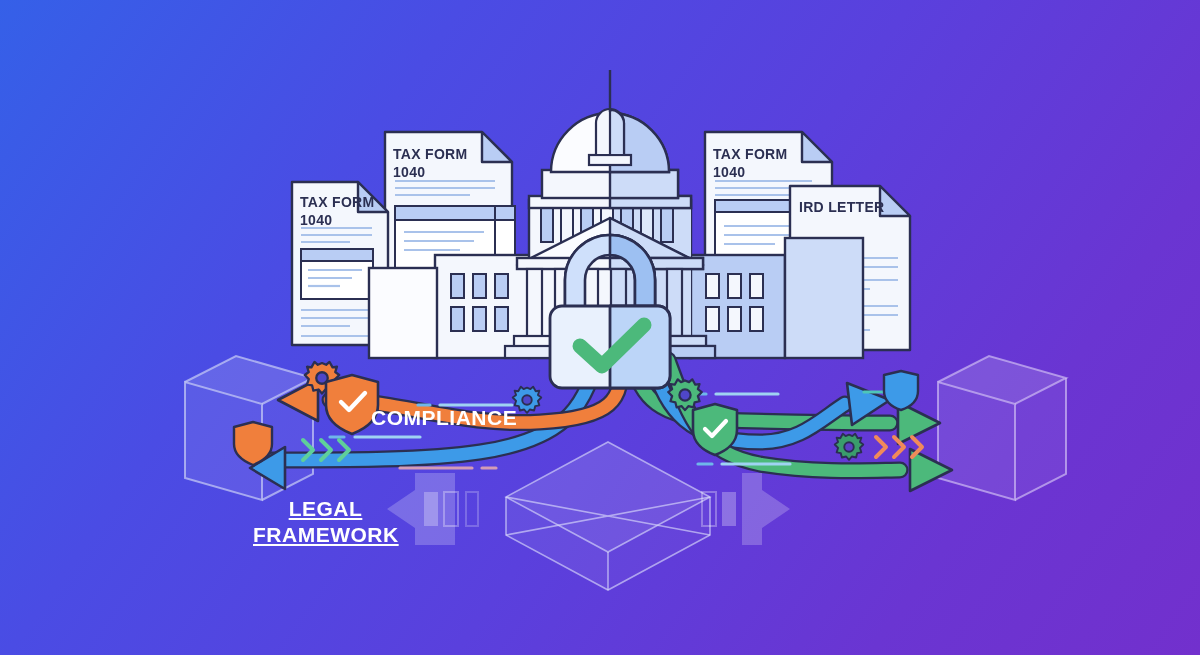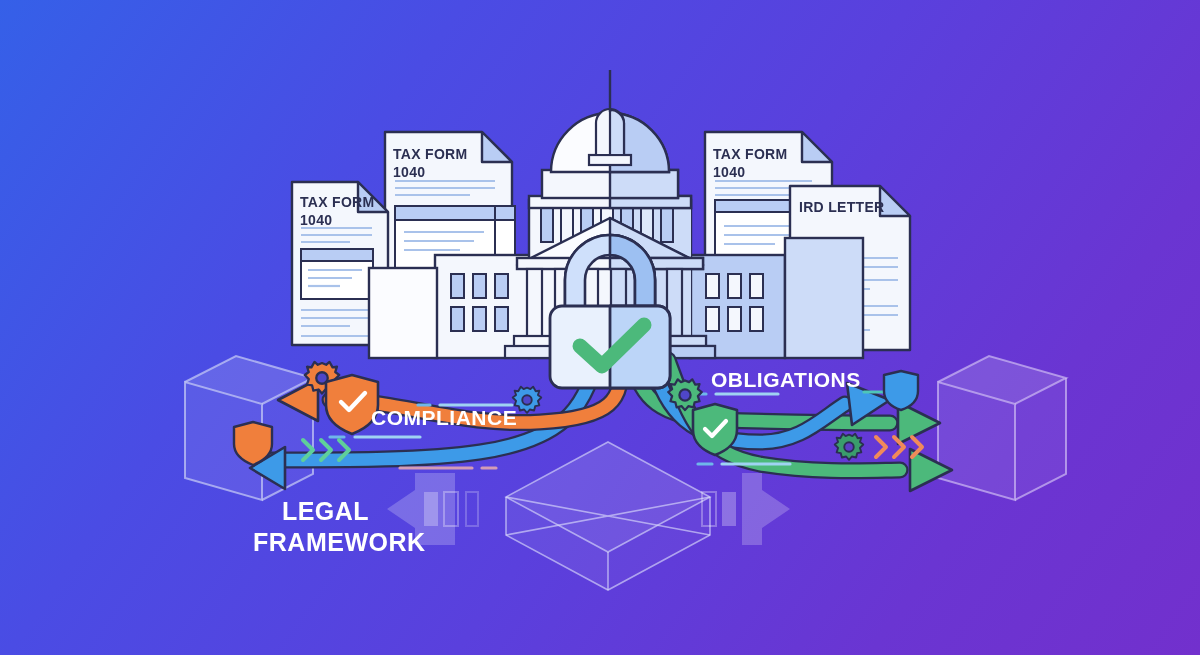--- a/index.html
+++ b/index.html
@@ -27,21 +27,21 @@
     position: absolute;
     color: #ffffff;
     font-weight: bold;
     letter-spacing: 0.5px;
     text-align: center;
     line-height: 1.22;
     user-select: none;
     white-space: nowrap;
   }
   .lbl-mid { font-size: 21px; }
-  .lbl-bot { font-size: 25px; }
+  .lbl-bot { font-size: 21px; text-decoration: underline; }
   #compliance-label { left: 371px; top: 367px; margin-top: 38px; }
   #obligations-label { left: 711px; top: 367px; }
   #legal-label { left: 253px; top: 496px; width: 145px; }
   #gov-label { left: 795px; top: 496px; width: 180px; }
   .doc-title {
     position: absolute;
     color: #2b2f52;
     font-weight: bold;
     font-size: 14px;
     line-height: 1.28;
@@ -368,17 +368,16 @@
 
   <div class="doc-title" id="doc-title-0">TAX FORM
 1040</div>
   <div class="doc-title" id="doc-title-1">TAX FORM
 1040</div>
   <div class="doc-title" id="doc-title-2">TAX FORM
 1040</div>
   <div class="doc-title" id="doc-title-3">IRD LETTER</div>
 
   <div class="lbl lbl-mid" id="compliance-label">COMPLIANCE</div>
-  <div class="lbl lbl-mid" id="obligations-label">OBLIGATIONS</div>
   <div class="lbl lbl-bot" id="legal-label" style="white-space: pre-line;">LEGAL
 FRAMEWORK</div>
 
 </div>
 
 </body></html>

